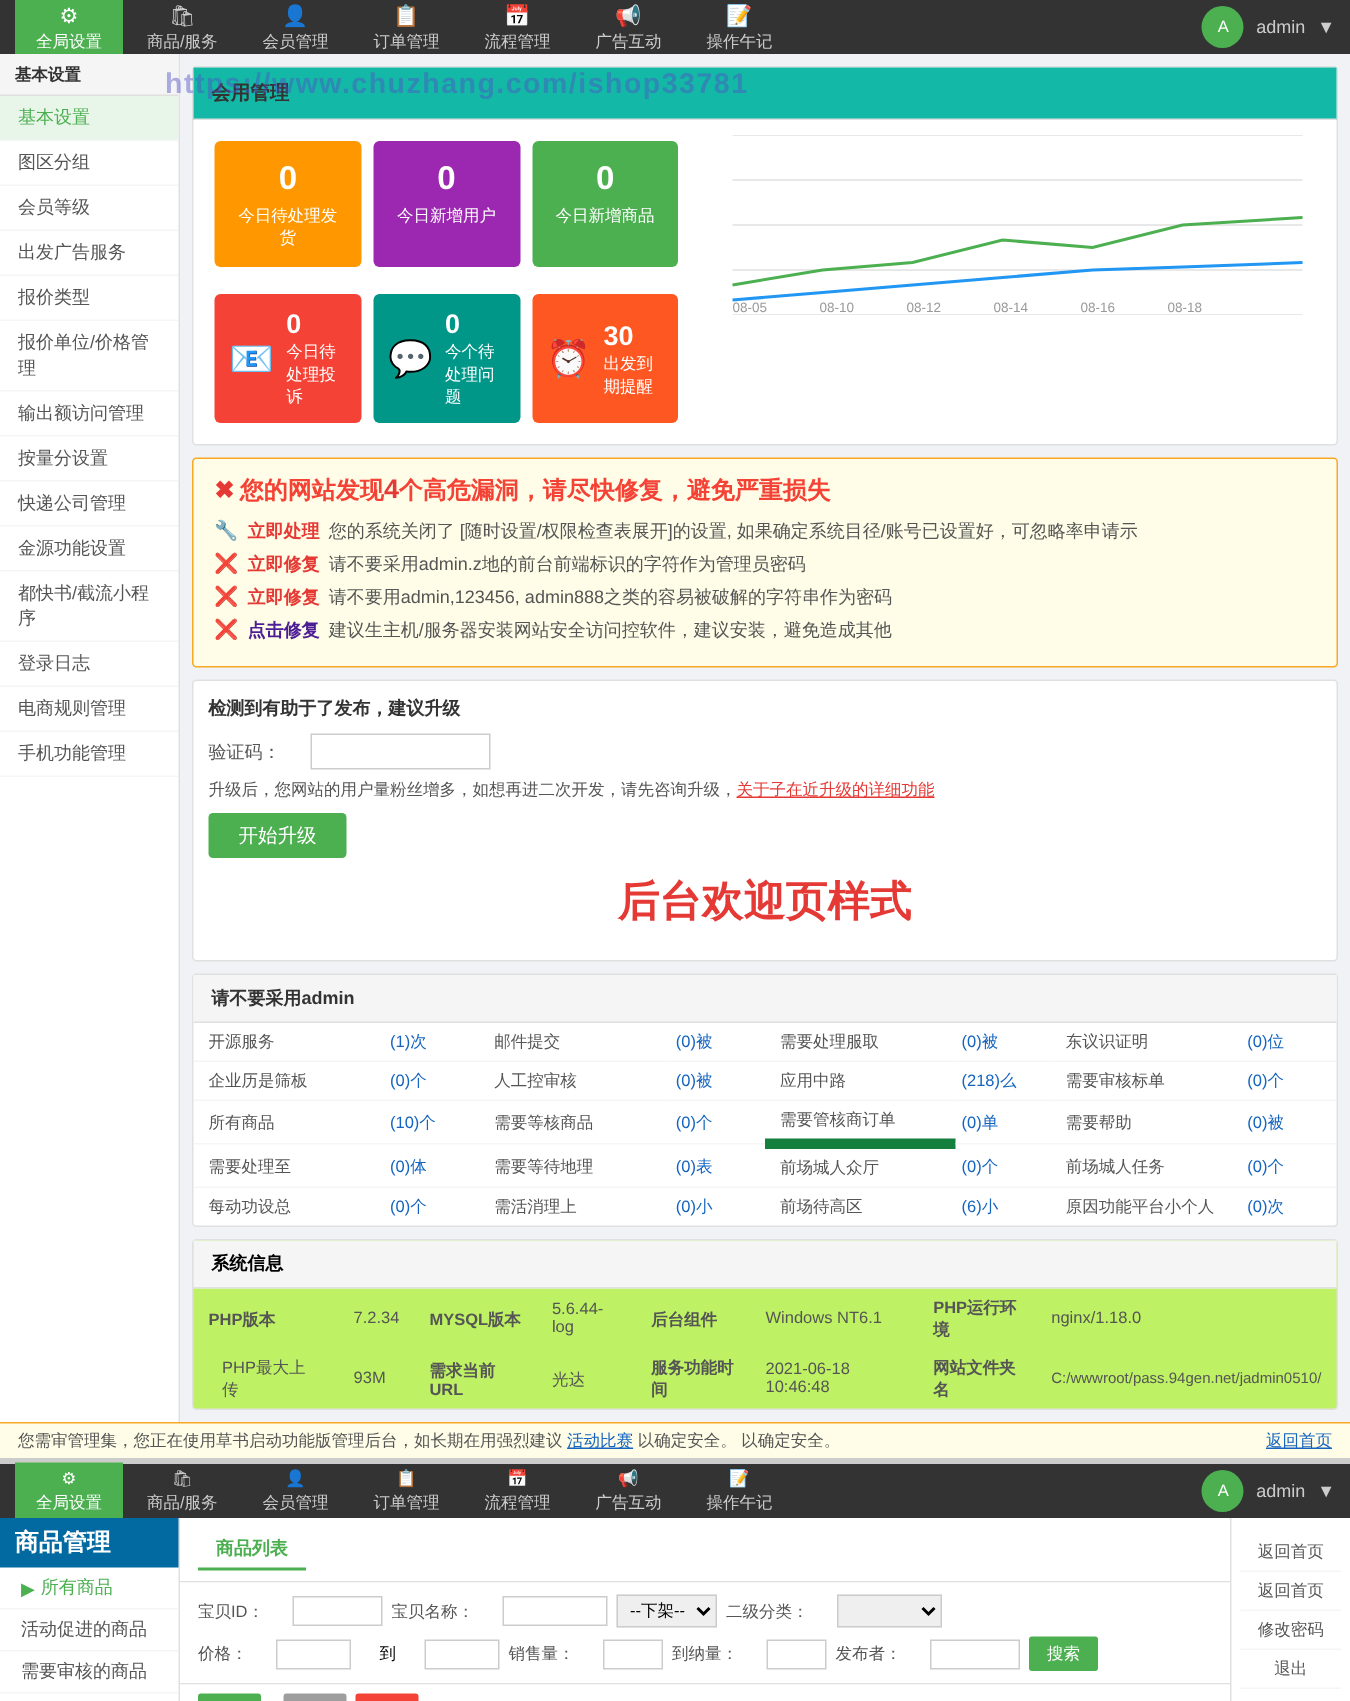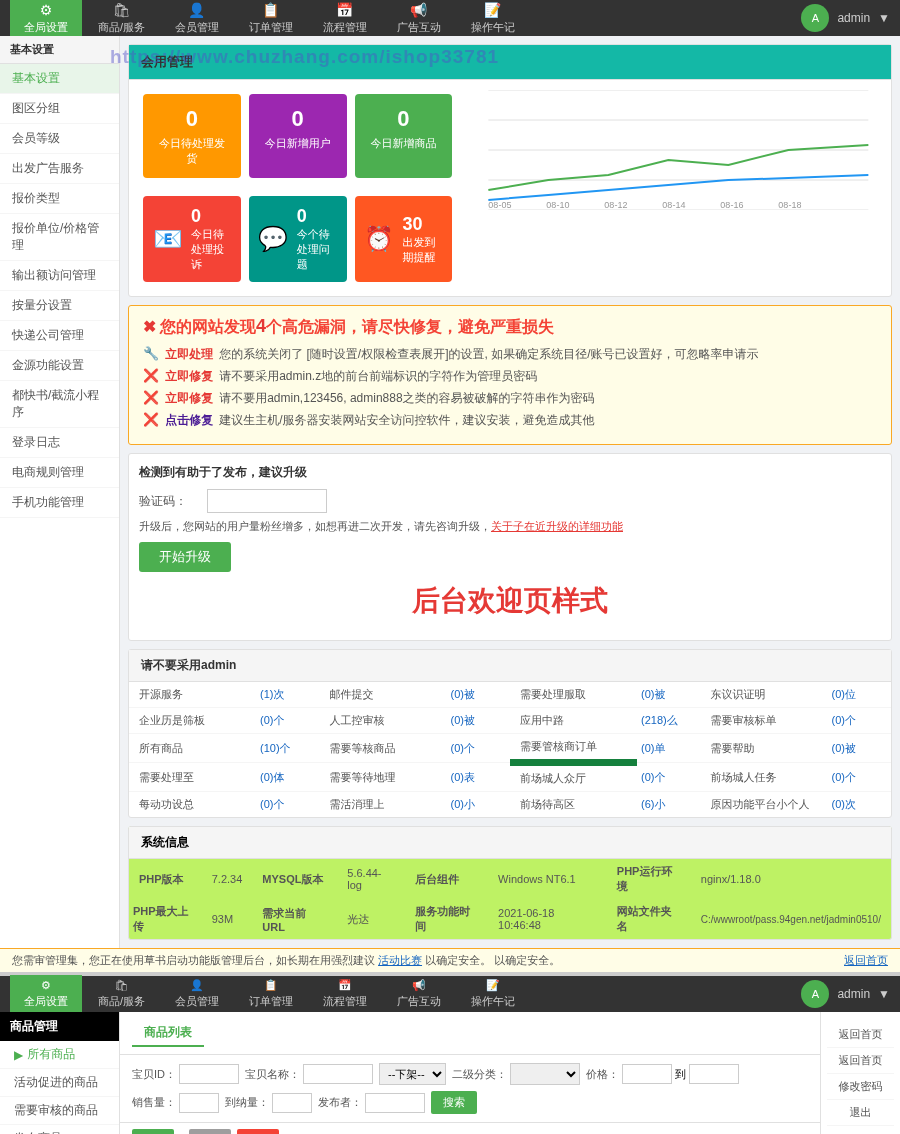--- a/index.html
+++ b/index.html
@@ -74,34 +74,34 @@
 
     
     .notice-bar { background: #fffde7; border-top: 1px solid #f9a825; padding: 4px 12px; font-size: 11px; color: #555; display: flex; justify-content: space-between; }
     .notice-bar a { color: #1565c0; }
 
     
     .top-nav2 { background: #333; height: 36px; display: flex; align-items: center; justify-content: space-between; padding: 0 10px; }
 
     
     .sidebar2 { width: 120px; background: #fff; border-right: 1px solid #e0e0e0; flex-shrink: 0; }
-    .sidebar2-title { background: #000000; color: white; padding: 6px 10px; font-size: 12px; font-weight: bold; cursor: pointer; }
+    .sidebar2-title { background: #0369a1; color: white; padding: 6px 10px; font-size: 16px; font-weight: bold; cursor: pointer; }
     .sidebar2-item { padding: 5px 14px; font-size: 12px; color: #555; cursor: pointer; border-bottom: 1px solid #f5f5f5; display: flex; align-items: center; gap: 4px; }
     .sidebar2-item.active { color: #4caf50; }
 
     
     .content2 { flex: 1; overflow-y: auto; }
 
     
     .prod-header { background: #fff; padding: 8px 12px; border-bottom: 1px solid #e0e0e0; font-size: 13px; font-weight: bold; color: #333; }
     .prod-header-tab { display: inline-block; padding: 4px 12px; color: #4caf50; border-bottom: 2px solid #4caf50; margin-bottom: -1px; cursor: pointer; font-size: 12px; }
 
     
     .prod-filter { background: #fff; padding: 8px 12px; border-bottom: 1px solid #e0e0e0; display: flex; flex-wrap: wrap; gap: 6px; align-items: center; font-size: 11px; }
-    .filter-group { display: flex; align-items: center; gap: 3px; }
+    .filter-group { display: flex; align-items: center; gap: 19px; }
     .filter-label { color: #555; white-space: nowrap; }
     .filter-input { border: 1px solid #ccc; padding: 3px 6px; font-size: 11px; width: 80px; }
     .filter-select { border: 1px solid #ccc; padding: 3px 4px; font-size: 11px; }
     .btn-search { background: #4caf50; color: white; border: none; padding: 4px 12px; font-size: 11px; cursor: pointer; border-radius: 2px; }
 
     
     .prod-actions { background: #fff; padding: 6px 12px; border-bottom: 1px solid #e0e0e0; display: flex; gap: 6px; align-items: center; }
     .btn-action { padding: 4px 10px; font-size: 11px; border: none; cursor: pointer; border-radius: 2px; }
     .btn-green { background: #4caf50; color: white; }
     .btn-red { background: #f44336; color: white; }
@@ -363,21 +363,21 @@
               <td style="padding:5px 10px; color:#555; font-weight:bold;">PHP版本</td>
               <td style="padding:5px 10px; color:#555;">7.2.34</td>
               <td style="padding:5px 10px; color:#555; font-weight:bold;">MYSQL版本</td>
               <td style="padding:5px 10px; color:#555;">5.6.44-log</td>
               <td style="padding:5px 10px; color:#555; font-weight:bold;">后台组件</td>
               <td style="padding:5px 10px; color:#555;">Windows NT6.1</td>
               <td style="padding:5px 10px; color:#555; font-weight:bold;">PHP运行环境</td>
               <td style="padding:5px 10px; color:#555;">nginx/1.18.0</td>
             </tr>
             <tr>
-              <td style="padding:5px 4px; color:#555; font-weight:bold;">PHP最大上传</td>
+              <td style="padding:5px 19px; color:#555; font-weight:normal;">PHP最大上传</td>
               <td style="padding:5px 10px; color:#555;">93M</td>
               <td style="padding:5px 10px; color:#555; font-weight:bold;">需求当前URL</td>
               <td style="padding:5px 10px; color:#555;">光达</td>
               <td style="padding:5px 10px; color:#555; font-weight:bold;">服务功能时间</td>
               <td style="padding:5px 10px; color:#555;">2021-06-18 10:46:48</td>
               <td style="padding:5px 10px; color:#555; font-weight:bold;">网站文件夹名</td>
               <td style="padding:5px 10px; color:#555; font-size:10px;">C:/wwwroot/pass.94gen.net/jadmin0510/</td>
             </tr>
           </tbody>
             </table>

